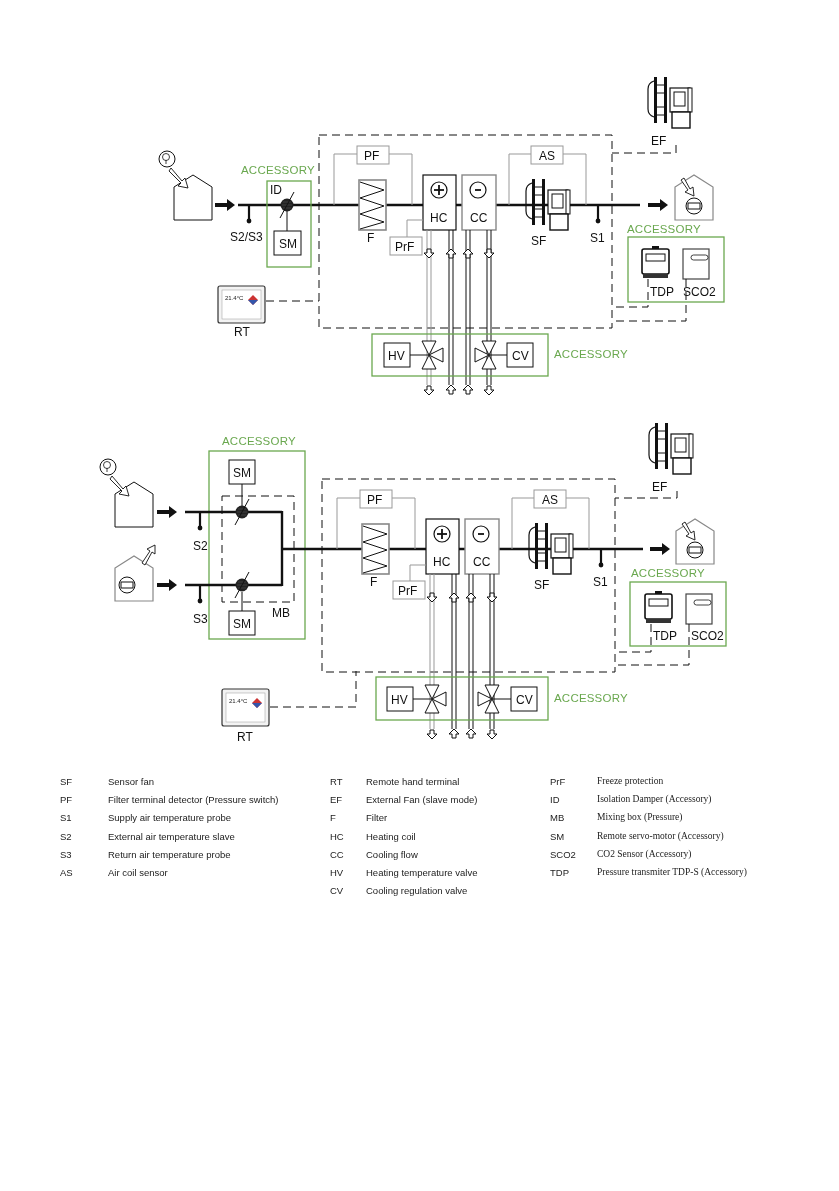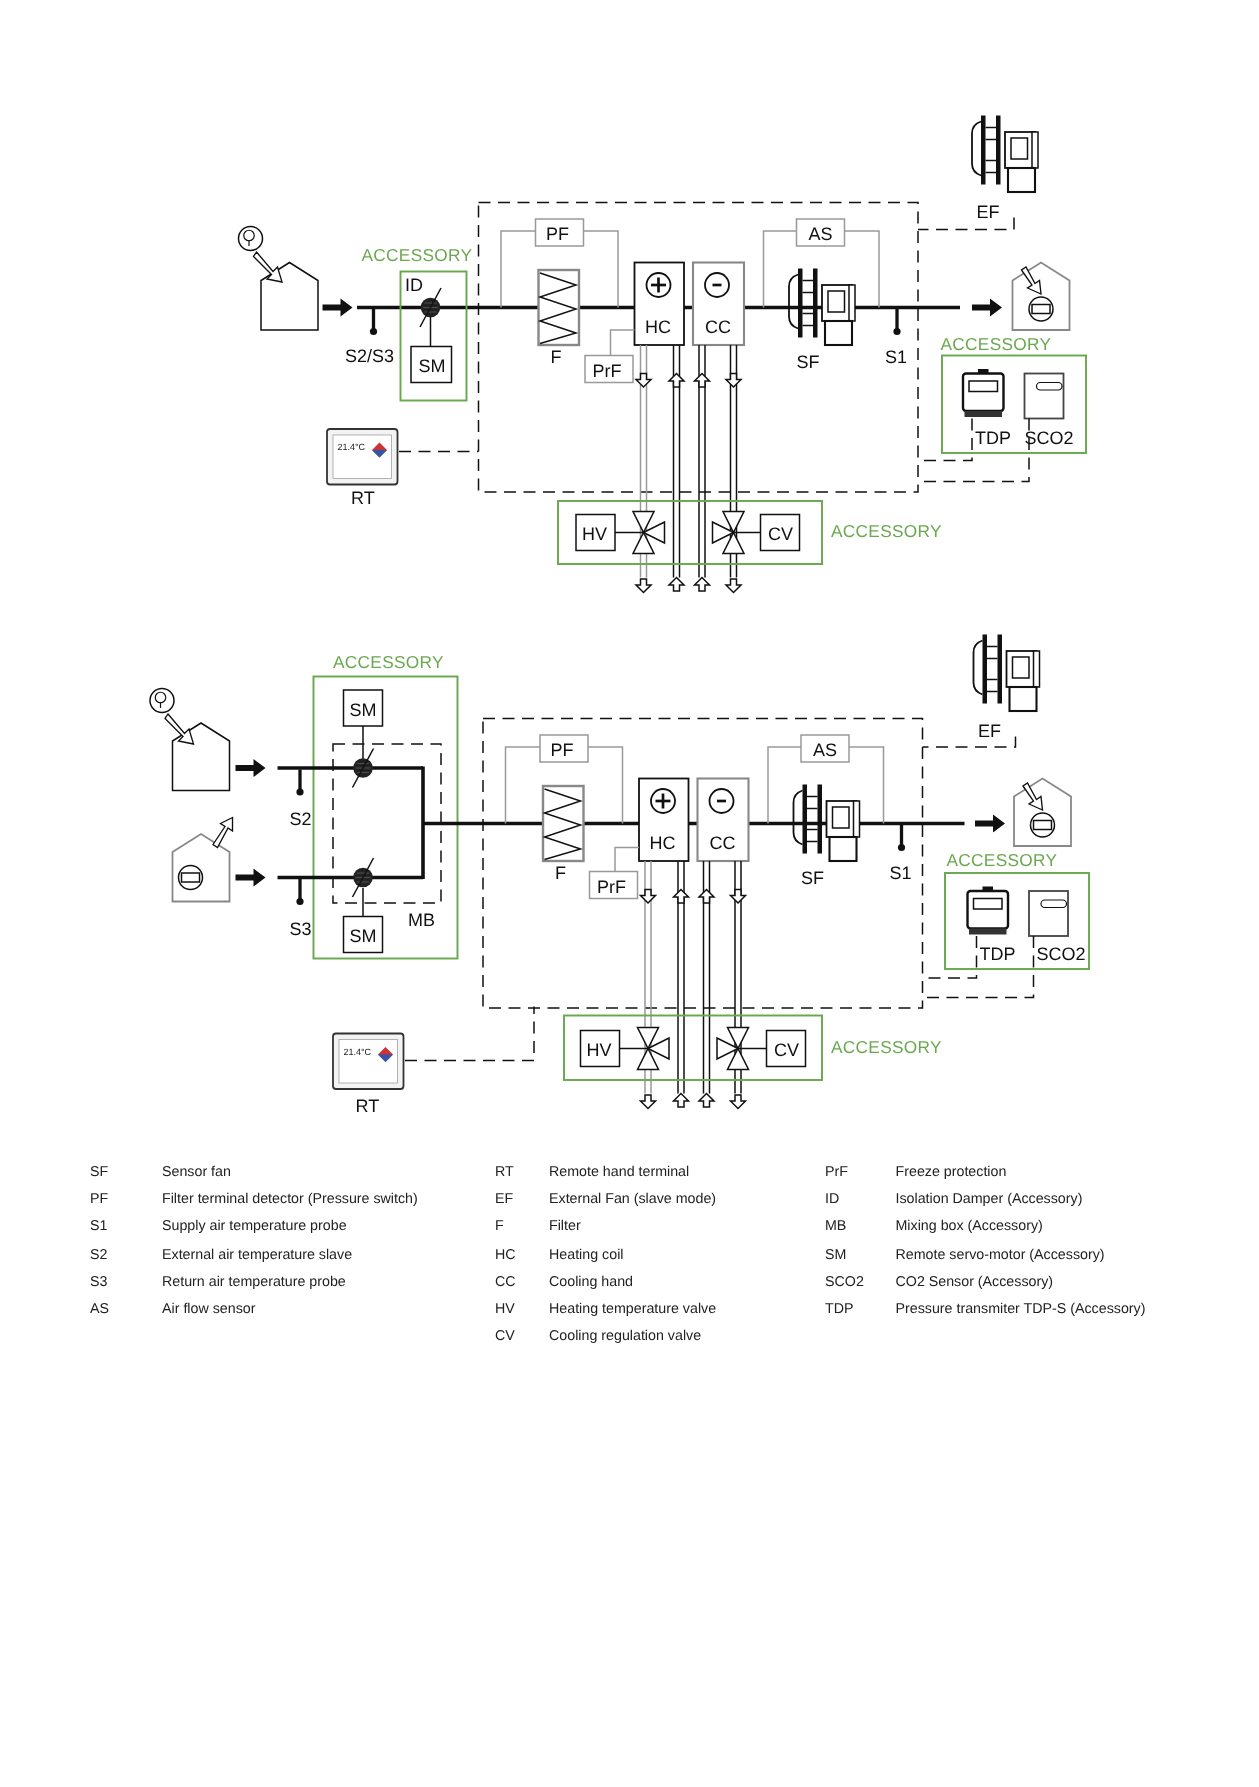--- a/index.html
+++ b/index.html
@@ -11,21 +11,21 @@
   .acc { font-size: 11.5px; fill: #6aa84f; letter-spacing: 0.2px; }
   .legend { position: absolute; top: 776px; font-size: 9.5px; color: #222; }
   .legend .row { position: relative; height: 18.2px; white-space: nowrap; }
   .legend .code { position: absolute; left: 0; }
   .legend .desc { position: absolute; }
   #legend-col-1 { left: 60px; }
   #legend-col-1 .desc { left: 48px; }
   #legend-col-2 { left: 330px; }
   #legend-col-2 .desc { left: 36px; }
   #legend-col-3 { left: 550px; }
-  #legend-col-3 .desc { left: 47px; }
+  #legend-col-3 .desc { left: 47px; font-family: Liberation Serif, serif; }
 </style>
 </head>
 <body>
 
 <svg id="diagram" width="839" height="770" viewBox="0 0 839 770" xmlns="http://www.w3.org/2000/svg">
   <defs>
 
     <g id="arrow-down">
       <path d="M-2,-4 L2,-4 L2,0 L5,0 L0,5 L-5,0 L-2,0 Z" fill="#fff" stroke="#111" stroke-width="1"></path>
     </g>
@@ -374,21 +374,21 @@
     <div class="row">
       <span class="code">S2</span>
       <span class="desc">External air temperature slave</span>
     </div>
     <div class="row">
       <span class="code">S3</span>
       <span class="desc">Return air temperature probe</span>
     </div>
     <div class="row">
       <span class="code">AS</span>
-      <span class="desc">Air flow sensor</span>
+      <span class="desc">Air coil sensor</span>
     </div>
   </div>
 <div class="legend" id="legend-col-2">
     <div class="row">
       <span class="code">RT</span>
       <span class="desc">Remote hand terminal</span>
     </div>
     <div class="row">
       <span class="code">EF</span>
       <span class="desc">External Fan  (slave mode)</span>
@@ -396,21 +396,21 @@
     <div class="row">
       <span class="code">F</span>
       <span class="desc">Filter</span>
     </div>
     <div class="row">
       <span class="code">HC</span>
       <span class="desc">Heating coil</span>
     </div>
     <div class="row">
       <span class="code">CC</span>
-      <span class="desc">Cooling hand</span>
+      <span class="desc">Cooling flow</span>
     </div>
     <div class="row">
       <span class="code">HV</span>
       <span class="desc">Heating temperature valve</span>
     </div>
     <div class="row">
       <span class="code">CV</span>
       <span class="desc">Cooling regulation valve</span>
     </div>
   </div>
@@ -418,21 +418,21 @@
     <div class="row">
       <span class="code">PrF</span>
       <span class="desc">Freeze protection</span>
     </div>
     <div class="row">
       <span class="code">ID</span>
       <span class="desc">Isolation Damper (Accessory)</span>
     </div>
     <div class="row">
       <span class="code">MB</span>
-      <span class="desc">Mixing box (Accessory)</span>
+      <span class="desc">Mixing box (Pressure)</span>
     </div>
     <div class="row">
       <span class="code">SM</span>
       <span class="desc">Remote servo-motor (Accessory)</span>
     </div>
     <div class="row">
       <span class="code">SCO2</span>
       <span class="desc">CO2 Sensor (Accessory)</span>
     </div>
     <div class="row">

